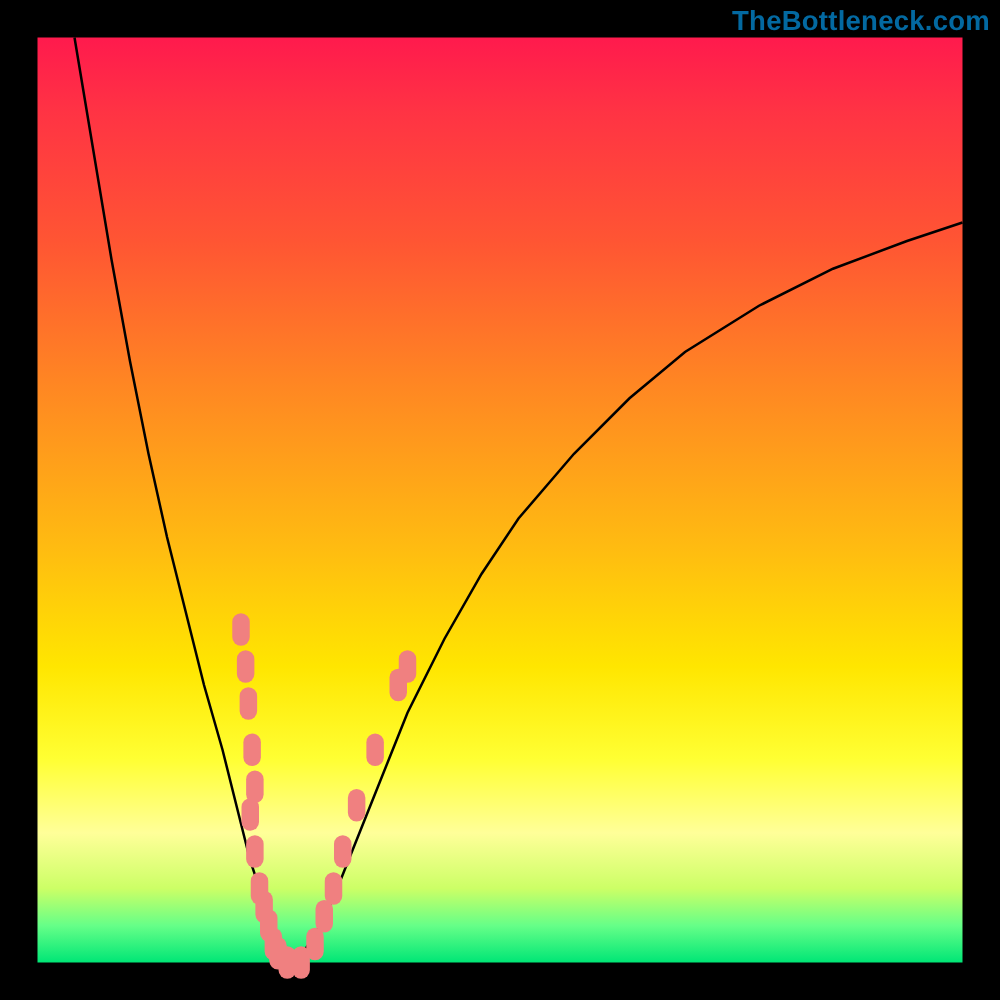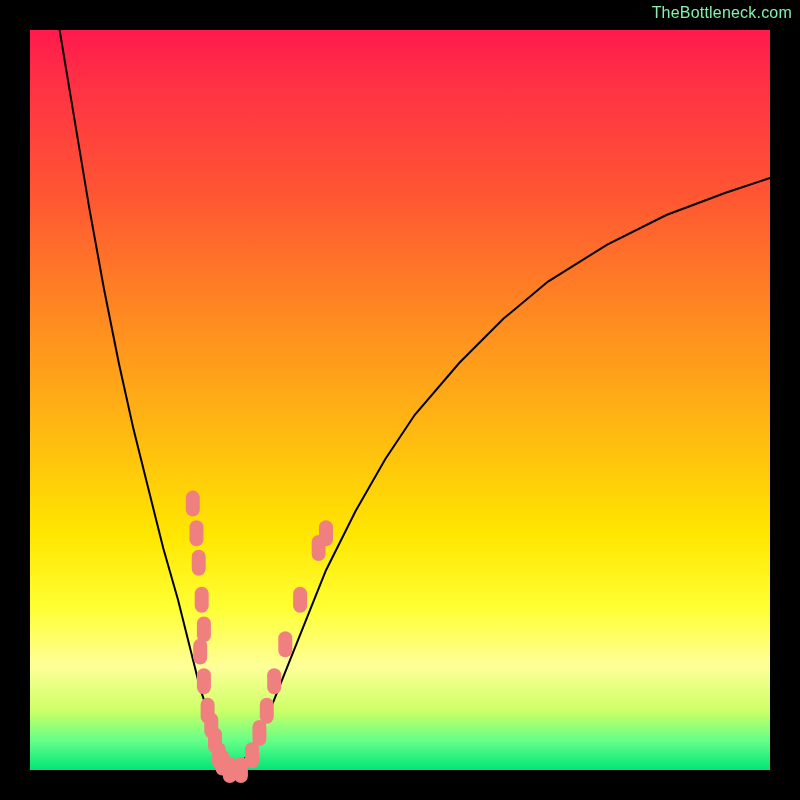--- a/index.html
+++ b/index.html
@@ -34,23 +34,23 @@
       #ccff66 92%,
       #66ff88 96%,
       #00e676 100%
     );
   }
   .watermark {
     position: absolute;
     top: 4px;
     right: 8px;
     font-family: Arial, Helvetica, sans-serif;
-    font-size: 16px;
-    font-weight: 400;
-    color: #86efac;
+    font-size: 22px;
+    font-weight: 700;
+    color: #0369a1;
     letter-spacing: 0.2px;
     user-select: none;
   }
   svg.curves {
     position: absolute;
     left: 30px;
     top: 30px;
     width: 740px;
     height: 740px;
     overflow: visible;

